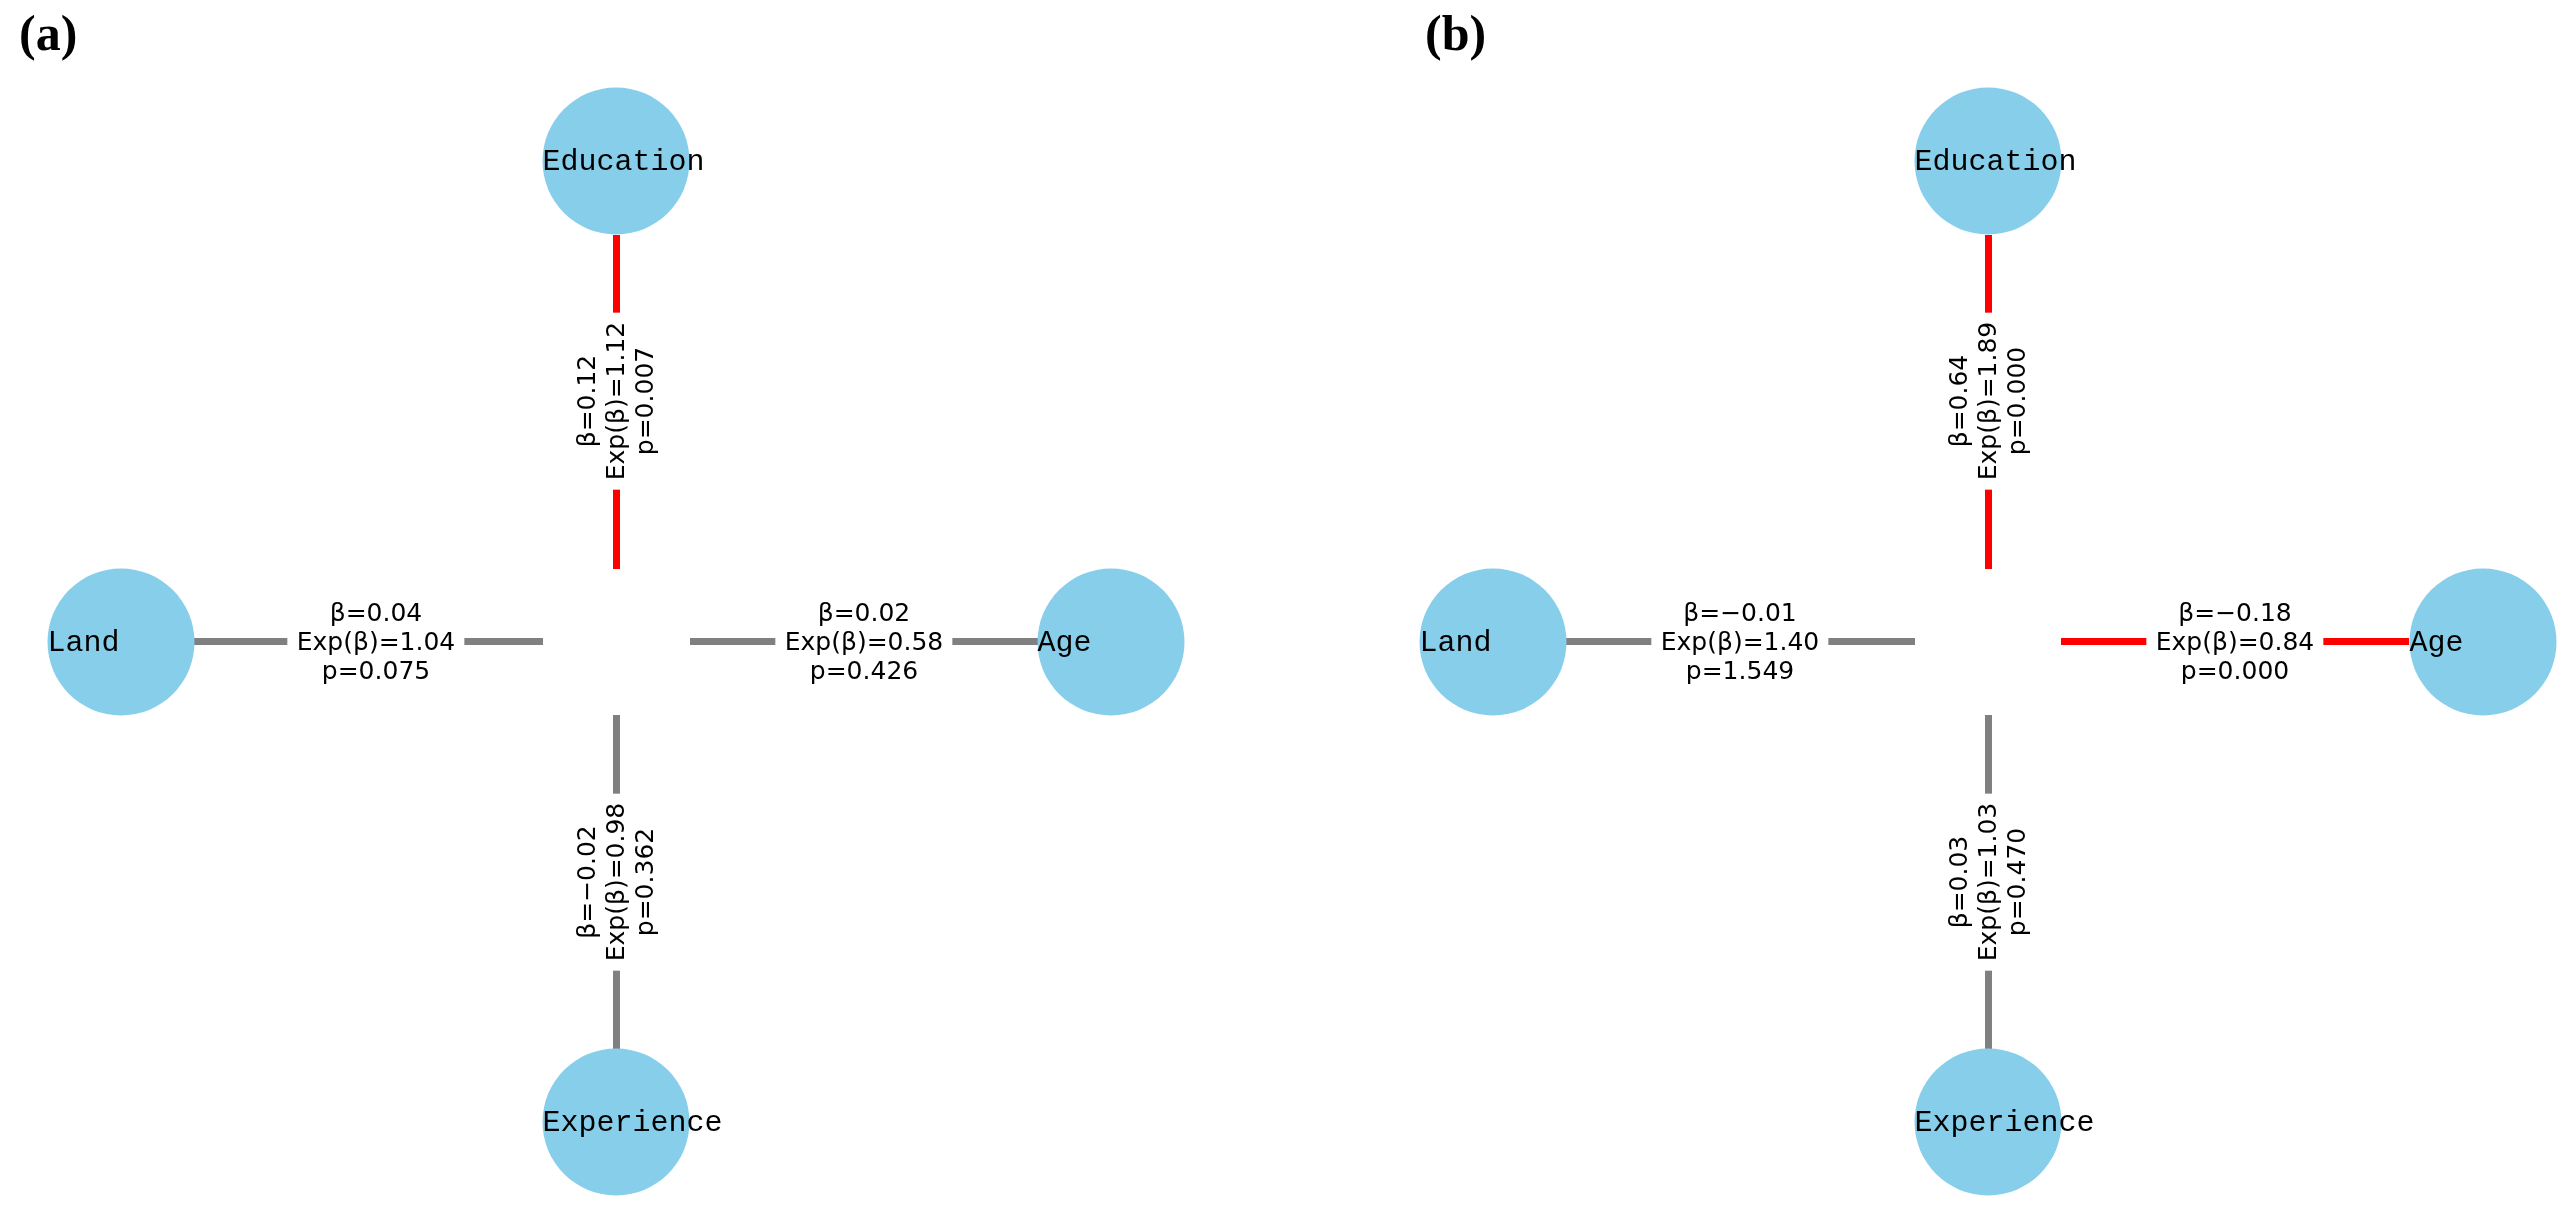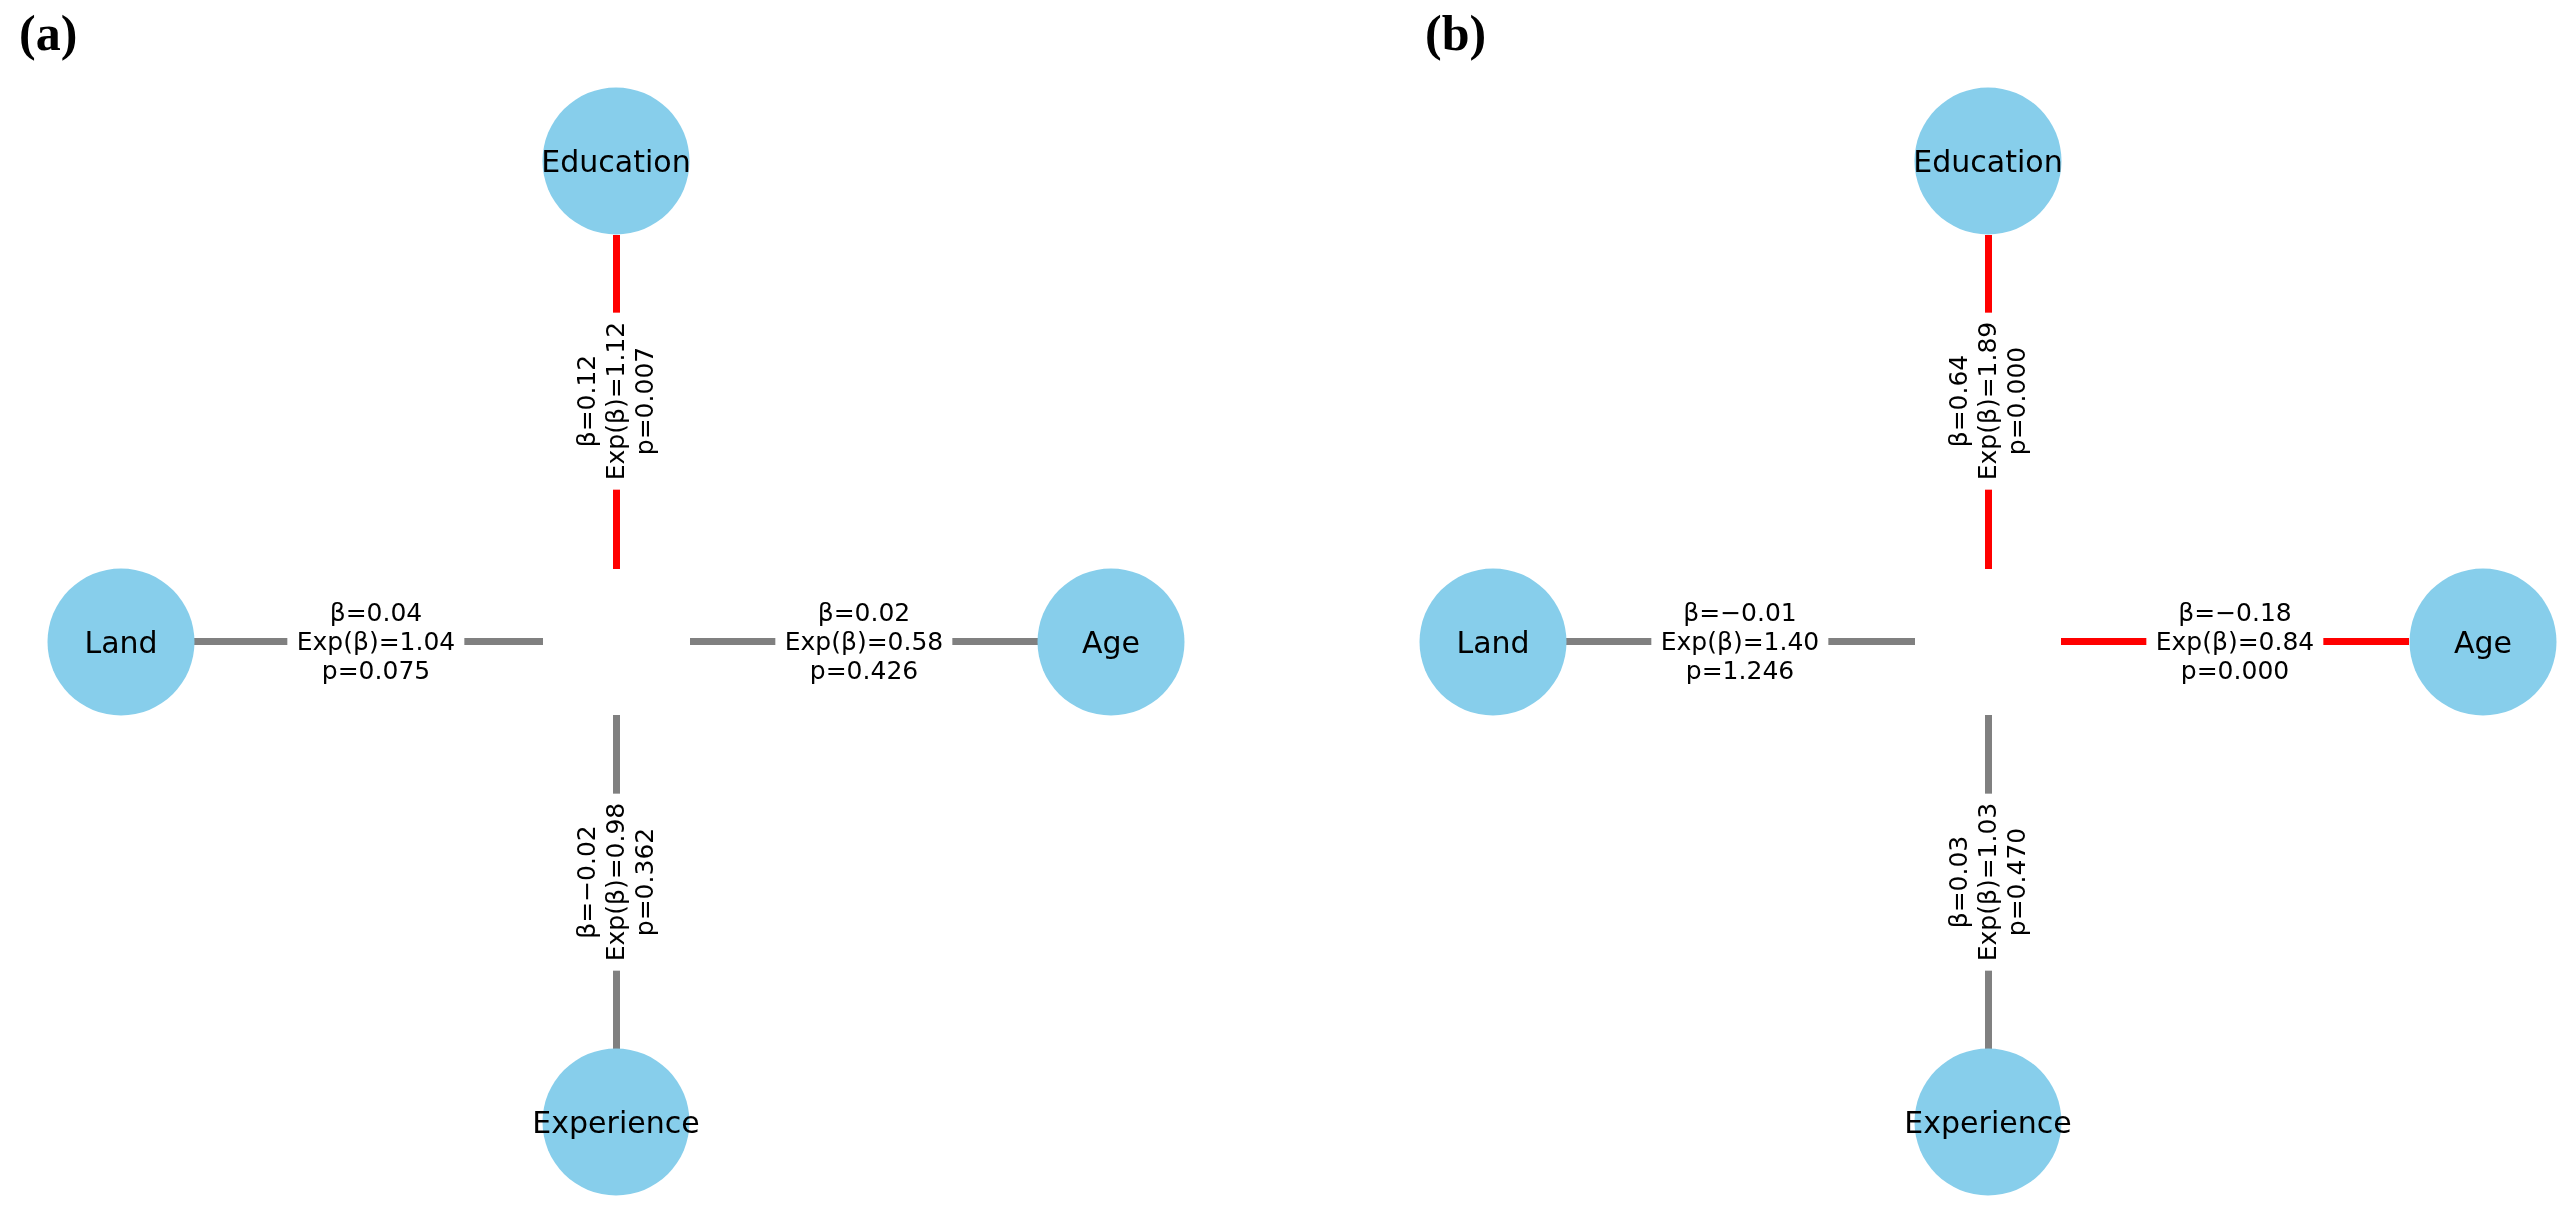--- a/index.html
+++ b/index.html
@@ -29,25 +29,25 @@
   .pl-a { left: 19px;   top: 4px; }
   .pl-b { left: 1425px; top: 4px; }
 
   .node {
     position: absolute;
     width: 147px;
     height: 147px;
     border-radius: 50%;
     display: flex;
     align-items: center;
-    justify-content: center;
     font-size: 30px;
     color: #000000;
     white-space: nowrap;
     transform: translate(-50%, -50%);
+    font-family: Liberation Mono, monospace;
   }
   
   .n-a-education  { left: 616px;  top: 161px;  }
   .n-a-land       { left: 121px;  top: 642px;  }
   .n-a-center     { left: 616px;  top: 642px;  }
   .n-a-age        { left: 1111px; top: 642px;  }
   .n-a-experience { left: 616px;  top: 1122px; }
   
   .n-b-education  { left: 1988px; top: 161px;  }
   .n-b-land       { left: 1493px; top: 642px;  }
@@ -147,21 +147,21 @@
     <div class="edge v e-b-bottom" style="background: rgb(128, 128, 128);"></div>
 
     <div class="edge-label vlab l-b-top">
       <div>β=0.64</div>
       <div>Exp(β)=1.89</div>
       <div>p=0.000</div>
     </div>
     <div class="edge-label l-b-left">
       <div>β=−0.01</div>
       <div>Exp(β)=1.40</div>
-      <div>p=1.246</div>
+      <div>p=1.549</div>
     </div>
     <div class="edge-label l-b-right">
       <div>β=−0.18</div>
       <div>Exp(β)=0.84</div>
       <div>p=0.000</div>
     </div>
     <div class="edge-label vlab l-b-bottom">
       <div>β=0.03</div>
       <div>Exp(β)=1.03</div>
       <div>p=0.470</div>

